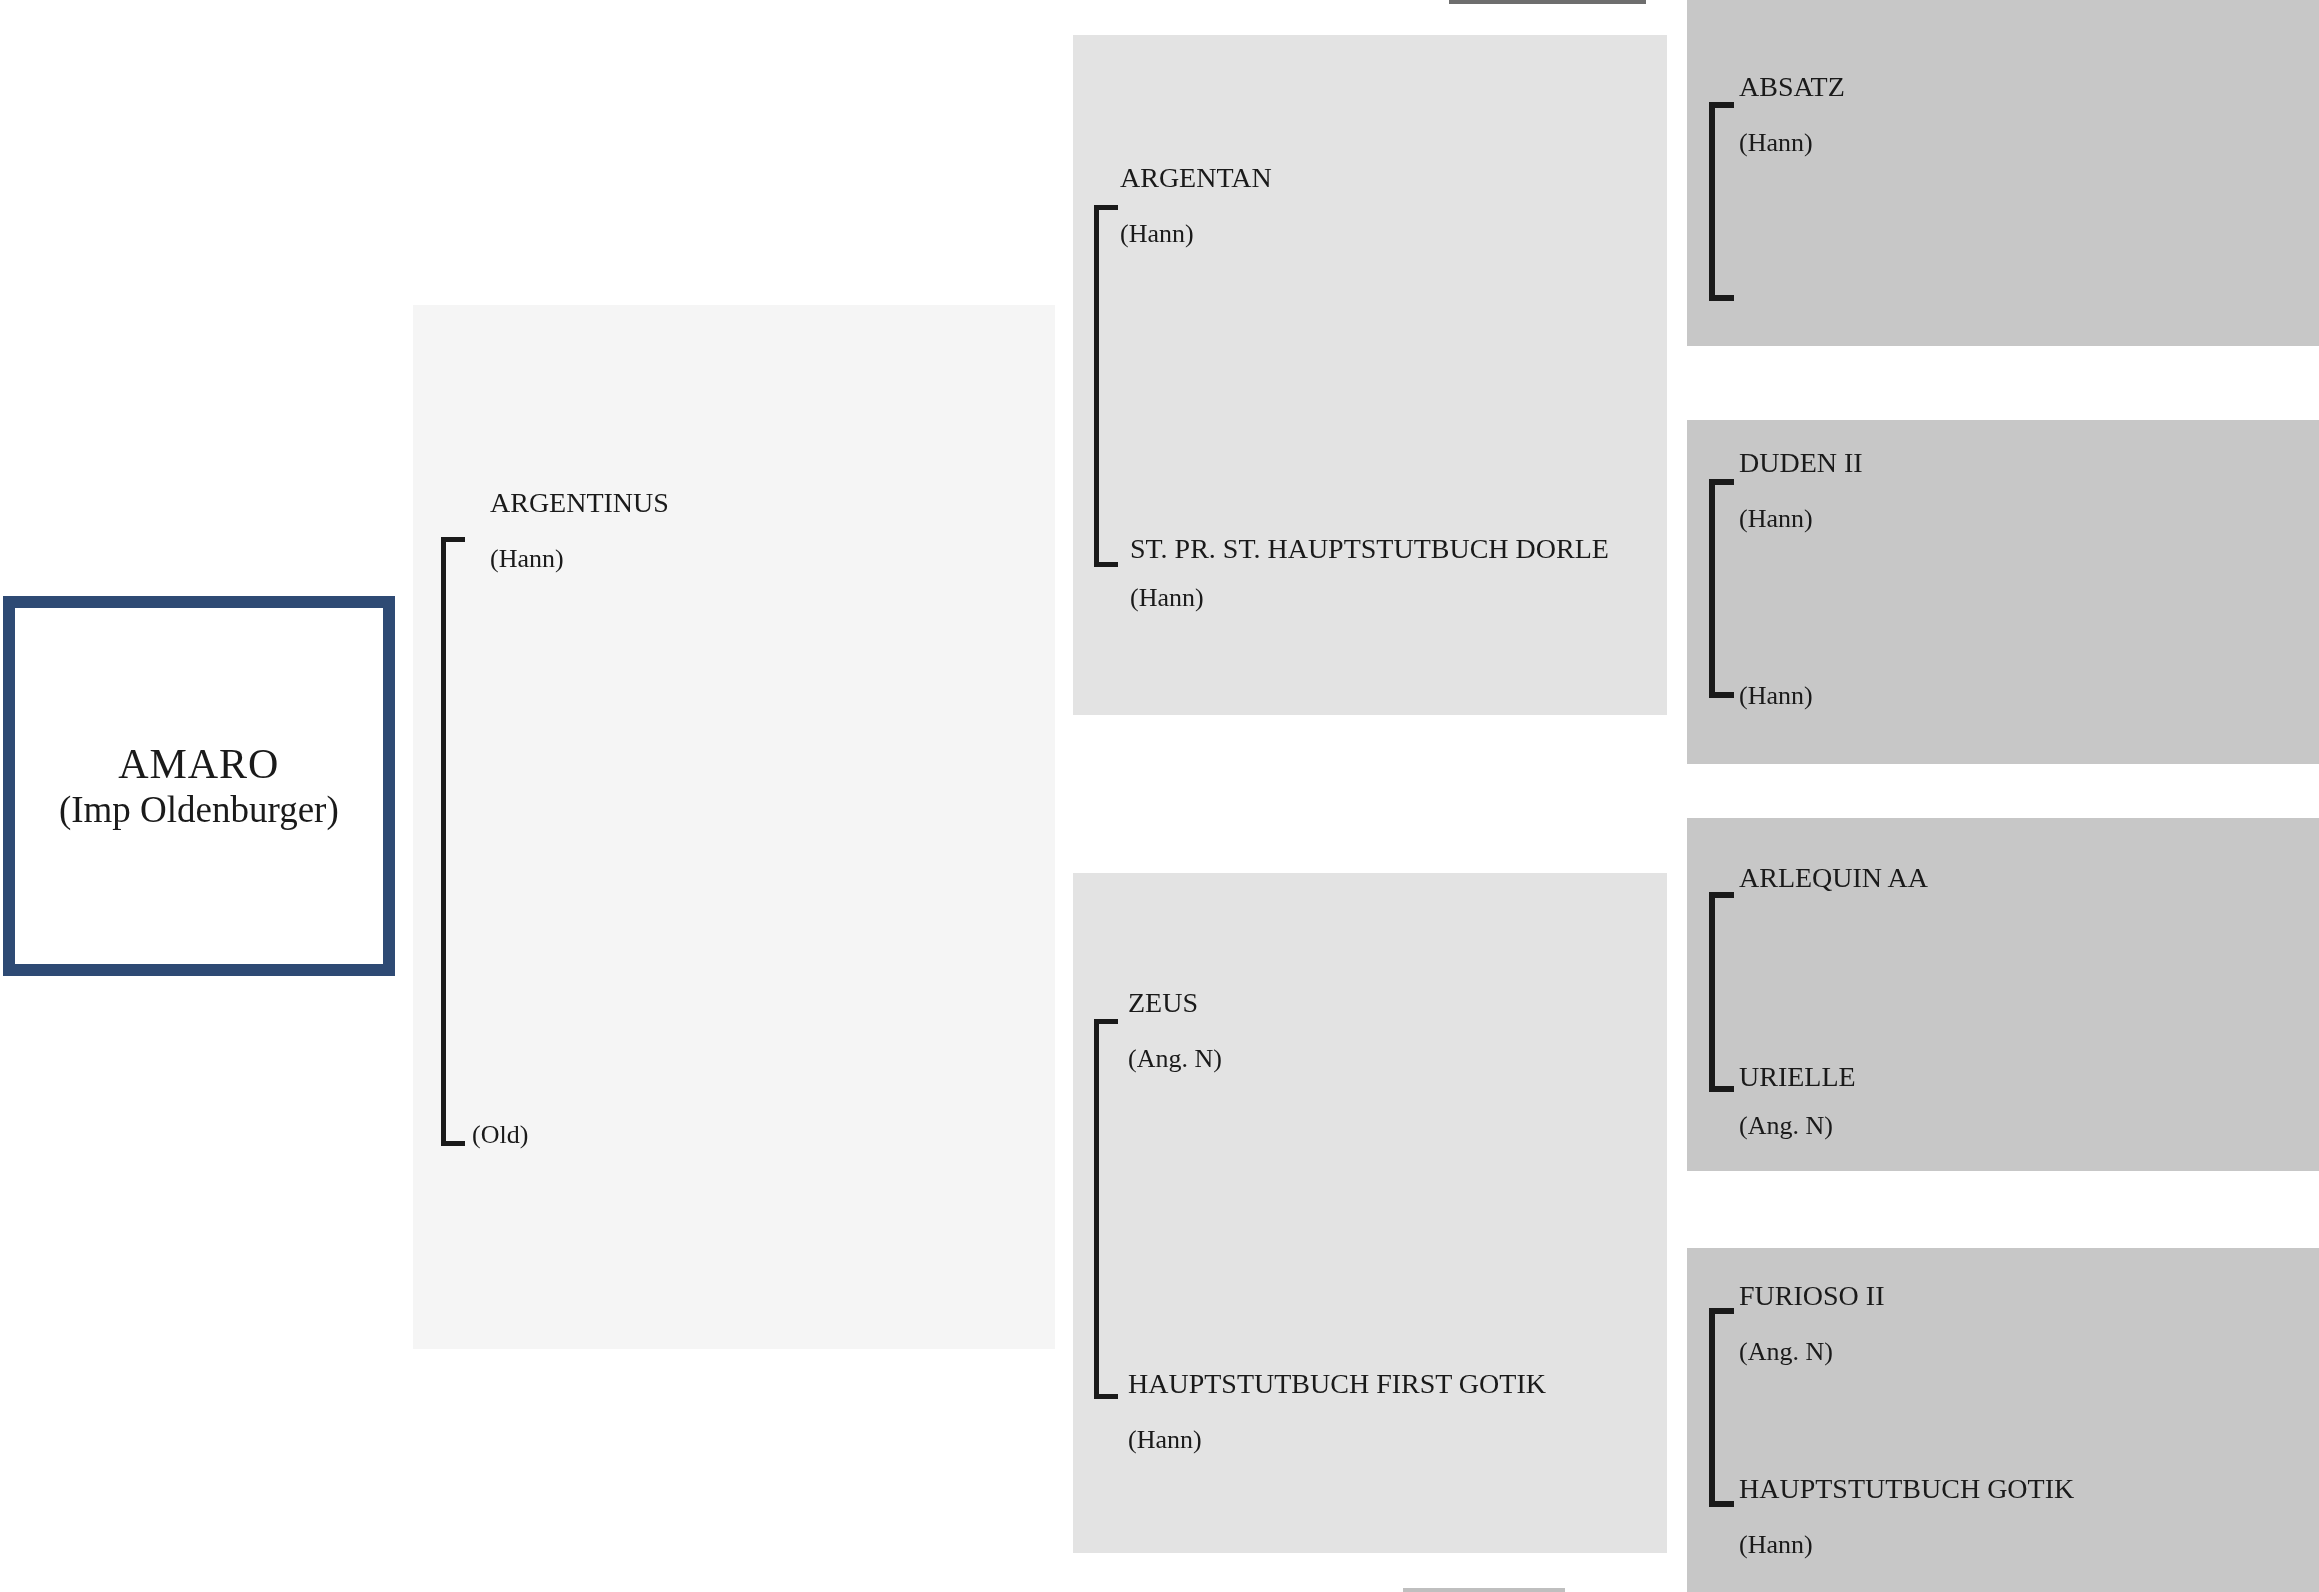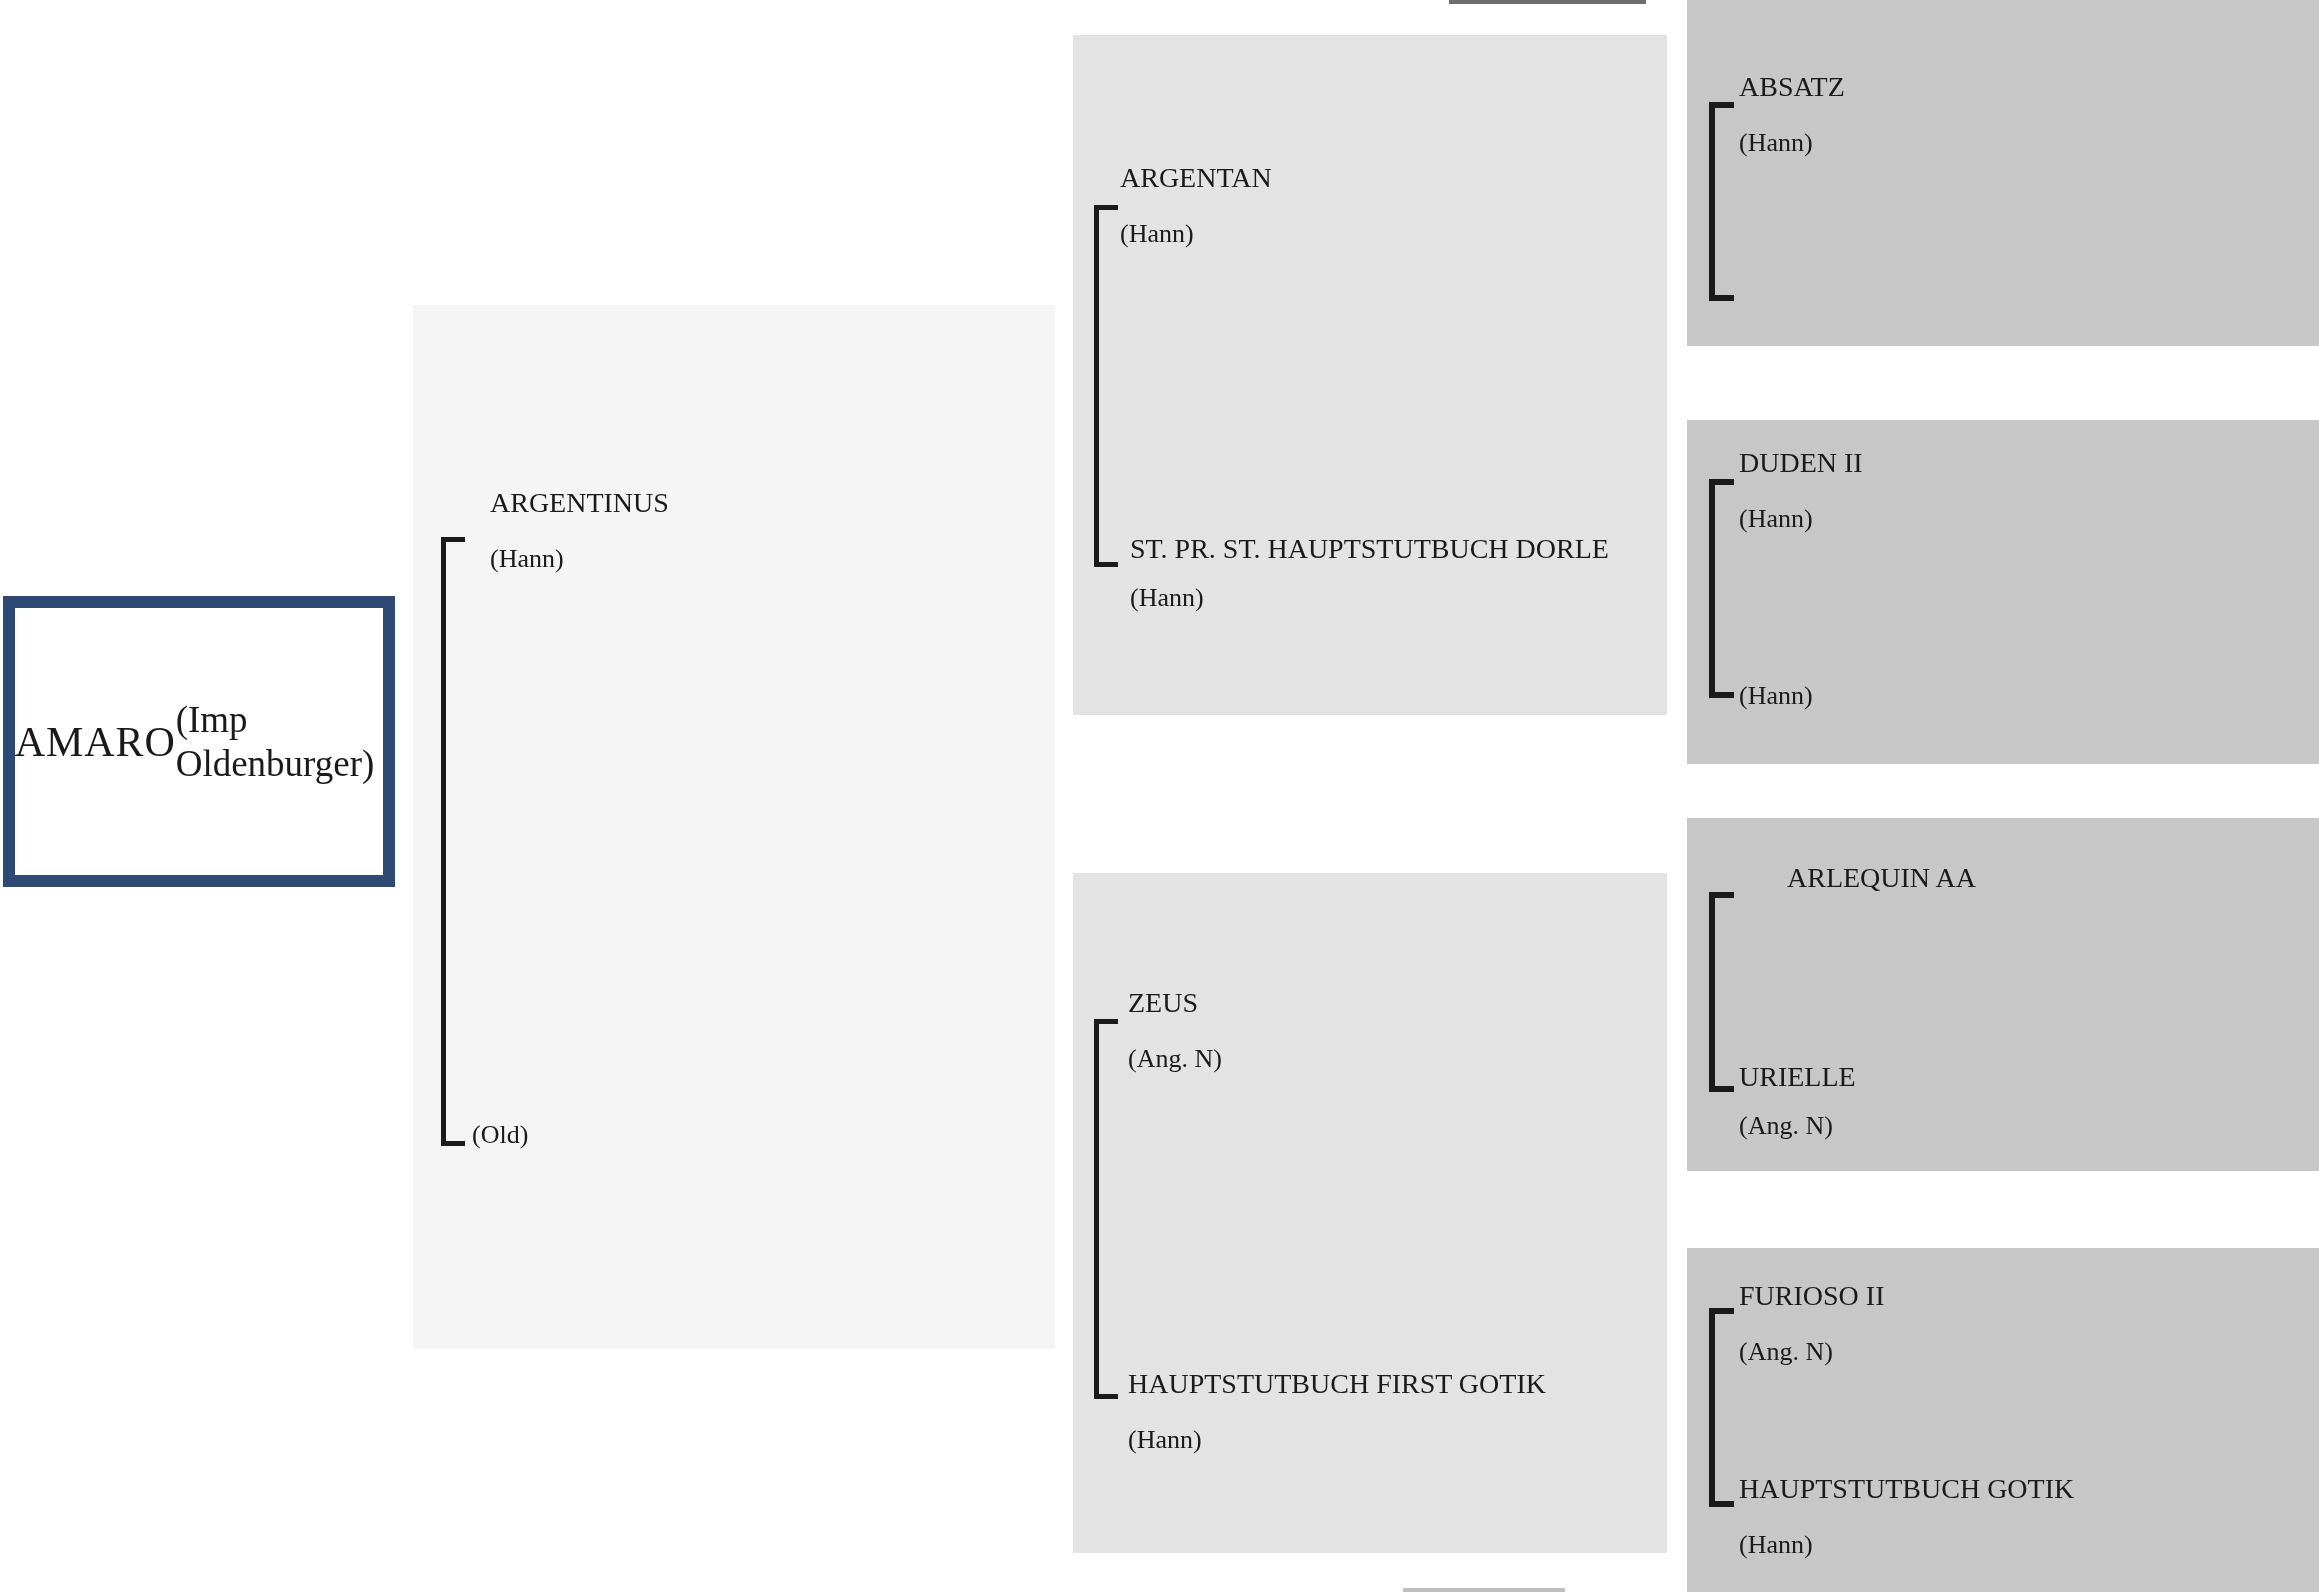--- a/index.html
+++ b/index.html
@@ -19,25 +19,26 @@
   .gen-box {
     position: absolute;
     box-sizing: border-box;
   }
   .gen2-bg { background: var(--gen2-bg, #f5f5f5); }
   .gen3-bg { background: var(--gen3-bg, #e3e3e3); }
   .gen4-bg { background: var(--gen4-bg, #c7c7c7); }
   .root-box {
     position: absolute;
     left: 2.8px; top: 596px;
-    width: 392px; height: 291px;
+    width: 392px; height: 380px;
     box-sizing: border-box;
     border: 12px solid var(--accent-border, #2e4a74);
     background: #ffffff;
     display: flex;
+    flex-direction: column;
     align-items: center;
     justify-content: center;
   }
   .root-name {
     font-size: 42px;
     line-height: 48px;
     letter-spacing: 0.9px;
   }
   .root-breed {
     font-size: 37px;
@@ -142,21 +143,21 @@
   <div class="bracket thick" style="left:1709px; top:479px; width:25px; height:219px;"></div>
   <div class="entry" style="left:1739px; top:442px;">
     <div class="name">DUDEN II</div>
     <div class="breed">(Hann)</div>
   </div>
   <div class="entry" style="left:1739px; top:661px;">
     <div class="breed">(Hann)</div>
   </div>
 
   <div class="bracket thick" style="left:1709px; top:892px; width:25px; height:200px;"></div>
-  <div class="entry" style="left:1739px; top:857px;margin-left:48px;">
+  <div class="entry" style="left:1739px; top:857px;">
     <div class="name">ARLEQUIN AA</div>
   </div>
   <div class="entry" style="left:1739px; top:1056px;">
     <div class="name">URIELLE</div>
     <div class="breed tight">(Ang. N)</div>
   </div>
 
   <div class="bracket thick" style="left:1709px; top:1308px; width:25px; height:199px;"></div>
   <div class="entry" style="left:1739px; top:1275px;">
     <div class="name">FURIOSO II</div>

